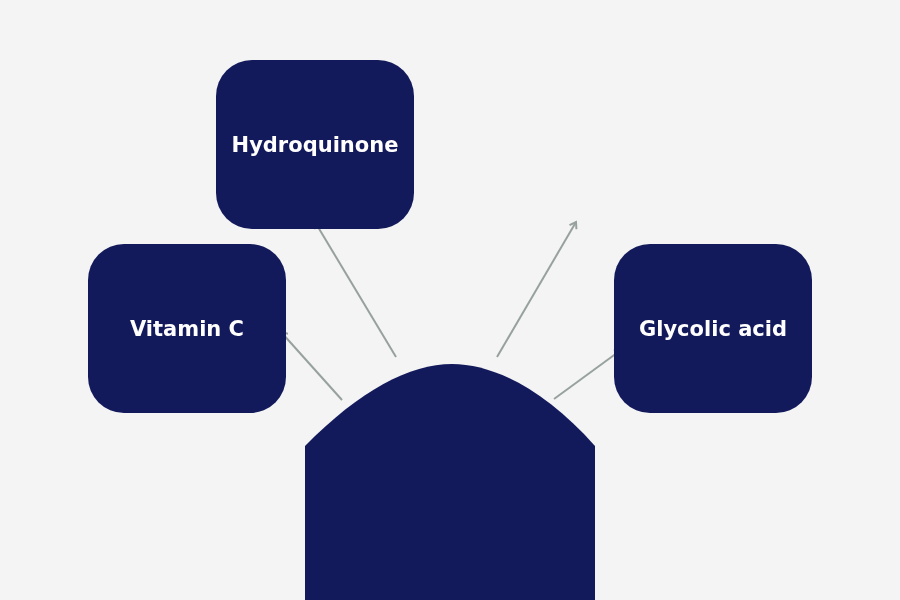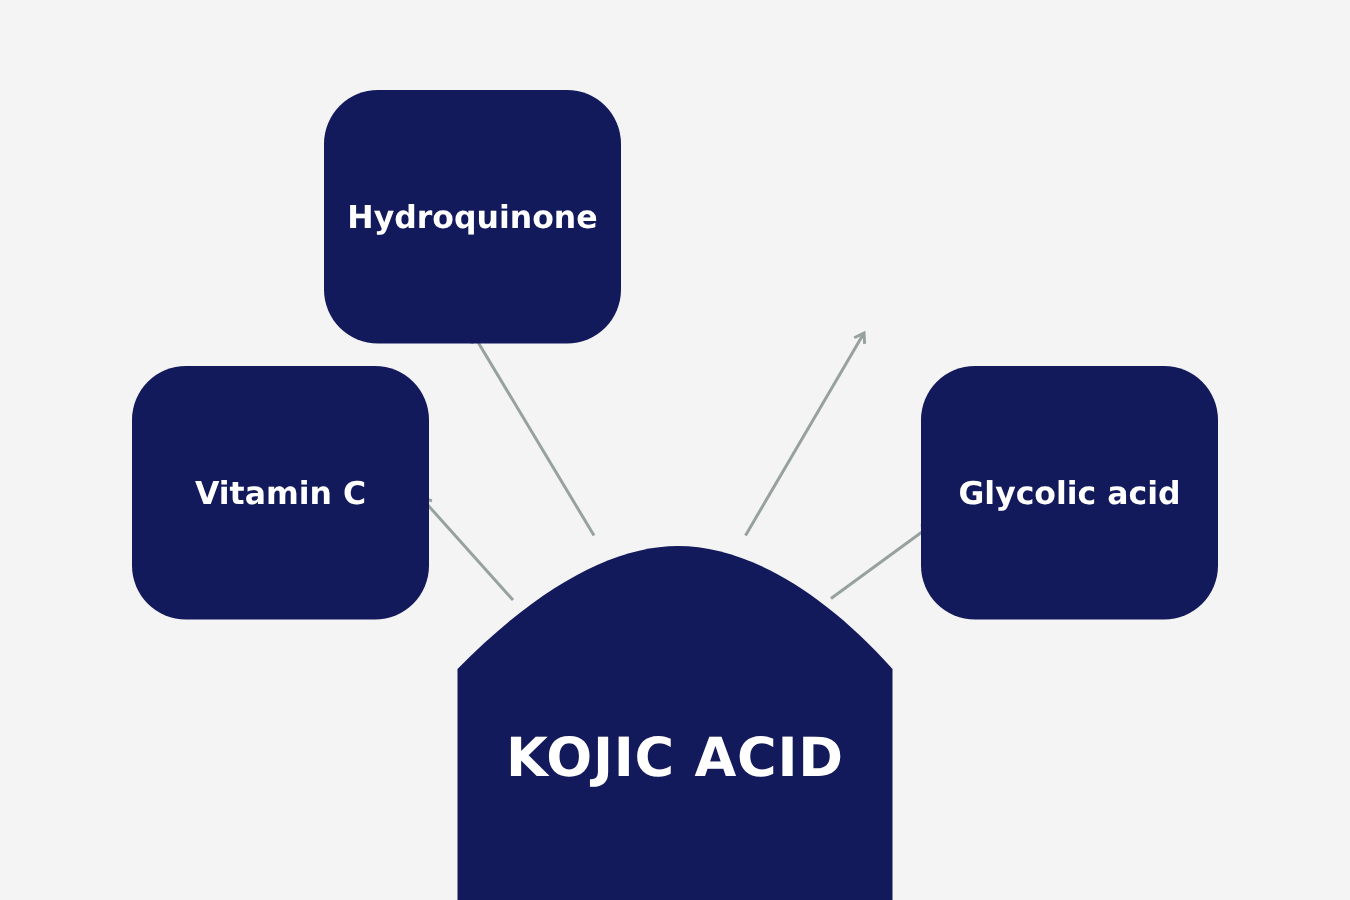--- a/index.html
+++ b/index.html
@@ -55,17 +55,14 @@
 
 
   <div class="node" style="left:614px; top:244px; width:198px; height:169px;">
     <span>Glycolic acid</span>
   </div>
 
   <div class="node" style="left:88px; top:244px; width:198px; height:169px;">
     <span>Vitamin C</span>
   </div>
 
-  <div class="center-label">
-    <span>KOJIC ACID</span>
-  </div>
 
 </div>
 
 </body></html>

